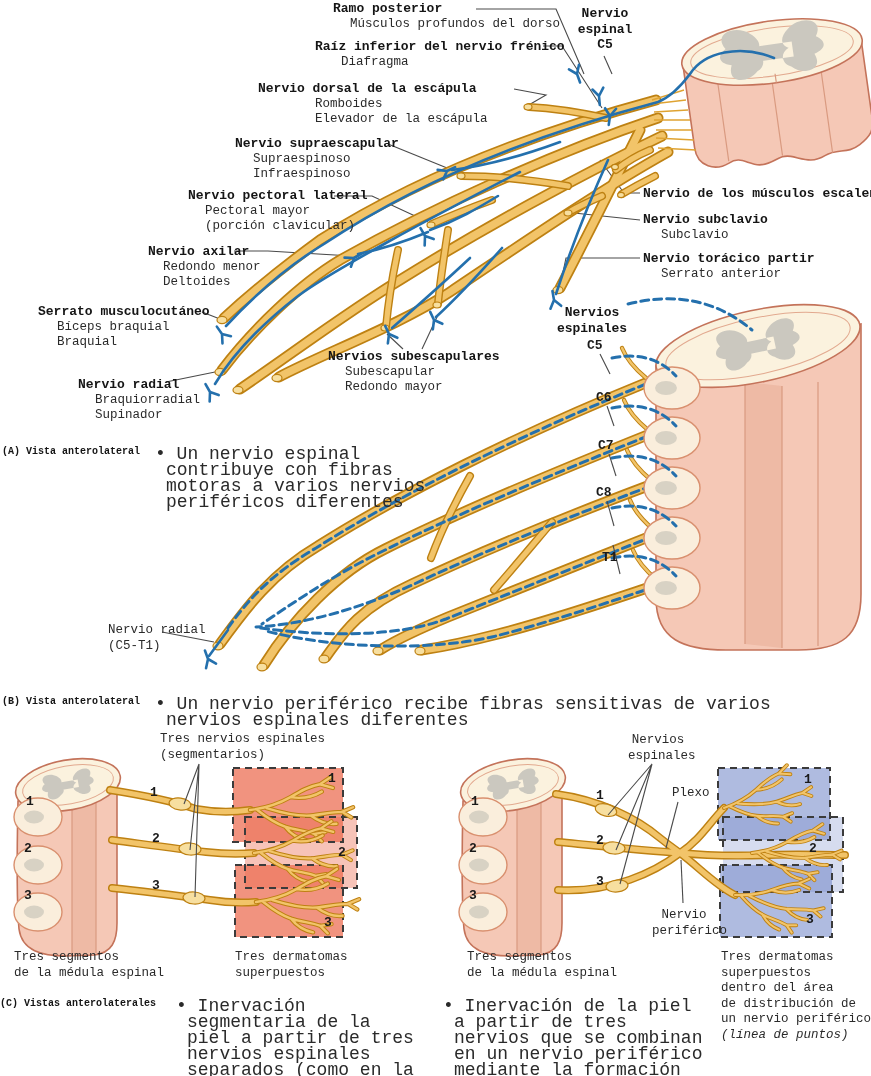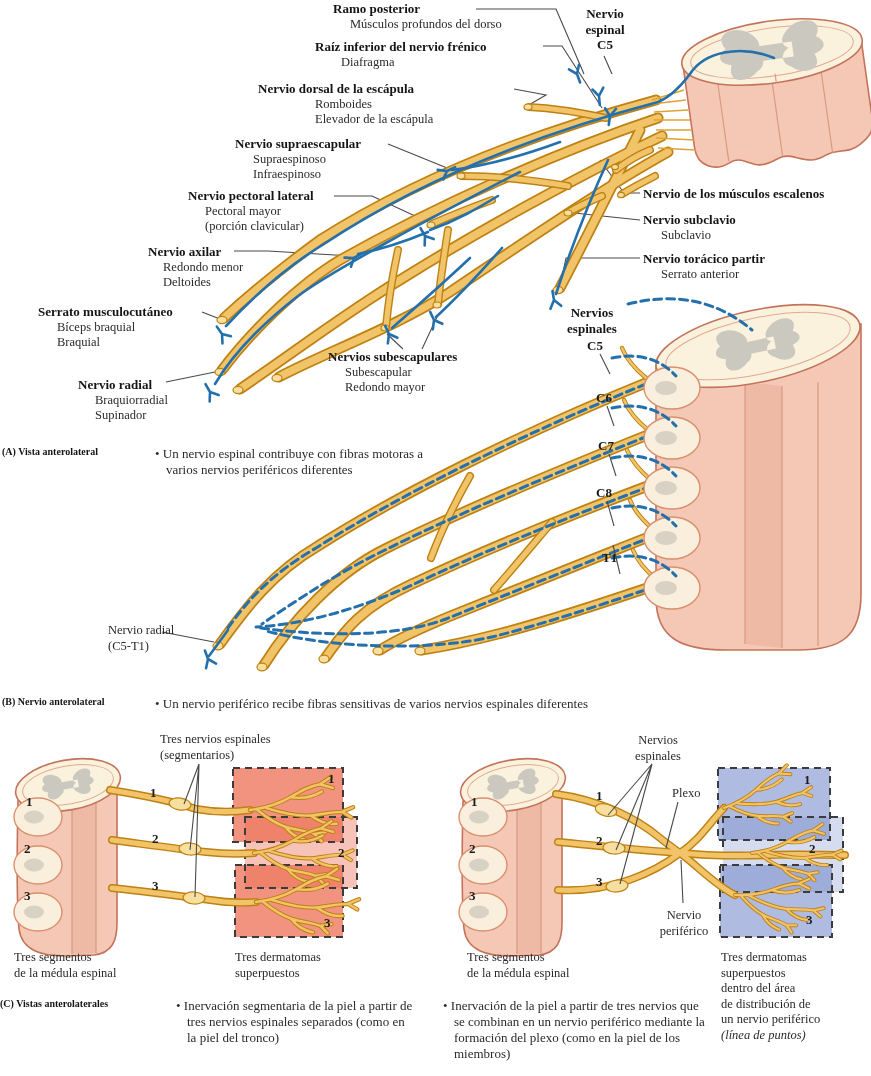--- a/index.html
+++ b/index.html
@@ -1,22 +1,22 @@
 <!DOCTYPE html>
 <html><head>
 <meta charset="utf-8">
 <style>
   html,body{margin:0;padding:0;background:#fff}
   #canvas{position:relative;width:871px;height:1076px;background:#fff;
-          font-family:Liberation Serif, serif;overflow:hidden}
+          font-family:Liberation Mono, monospace;overflow:hidden}
   #art{position:absolute;left:0;top:0}
   .lab{position:absolute;font-size:12.5px;line-height:15.5px;color:#2a2a2a;white-space:nowrap}
   .lab .lt{font-weight:bold;font-size:13px;color:#151515}
   .head{position:absolute;font-weight:bold;font-size:10px;color:#151515;white-space:nowrap}
-  .bullet{position:absolute;font-size:13px;line-height:16px;color:#2a2a2a;
+  .bullet{position:absolute;font-size:18px;line-height:16px;color:#2a2a2a;
           white-space:normal;text-indent:-11px;padding-left:11px}
   .capt{position:absolute;font-size:12.5px;line-height:15.5px;color:#2a2a2a;white-space:nowrap}
   .num{position:absolute;font-weight:bold;font-size:13px;color:#1a1a1a;white-space:nowrap}
   .ctr{text-align:center}
   .it{font-style:italic}
   
   .to{stroke:#BE8112;stroke-width:11;fill:none;stroke-linecap:round}
   .ti{stroke:#F2C469;stroke-width:7.5;fill:none;stroke-linecap:round}
   .so{stroke:#BE8112;stroke-width:8;fill:none;stroke-linecap:round}
   .si{stroke:#F2C469;stroke-width:5.2;fill:none;stroke-linecap:round}
@@ -470,21 +470,21 @@
 </div>
 <div class="num" style="left:587px;top:338px">C5</div>
 <div class="num" style="left:596px;top:390px">C6</div>
 <div class="num" style="left:598px;top:438px">C7</div>
 <div class="num" style="left:596px;top:485px">C8</div>
 <div class="num" style="left:602px;top:550px">T1</div>
 <div class="lab" style="left:108px;top:623px">
   <div>Nervio radial</div>
   <div>(C5-T1)</div>
 </div>
-<div class="head" style="left:2px;top:696px">(B) Nervio anterolateral</div>
+<div class="head" style="left:2px;top:696px">(B) Vista anterolateral</div>
 <div class="bullet" style="left:155px;top:696px;width:640px">• Un nervio periférico recibe fibras sensitivas de varios nervios espinales diferentes</div>
 
 <div class="lab" style="left:160px;top:732px">
   <div>Tres nervios espinales</div>
   <div>(segmentarios)</div>
 </div>
 <div class="num" style="left:26px;top:794px">1</div>
 <div class="num" style="left:24px;top:841px">2</div>
 <div class="num" style="left:24px;top:888px">3</div>
 <div class="num" style="left:150px;top:785px">1</div>

